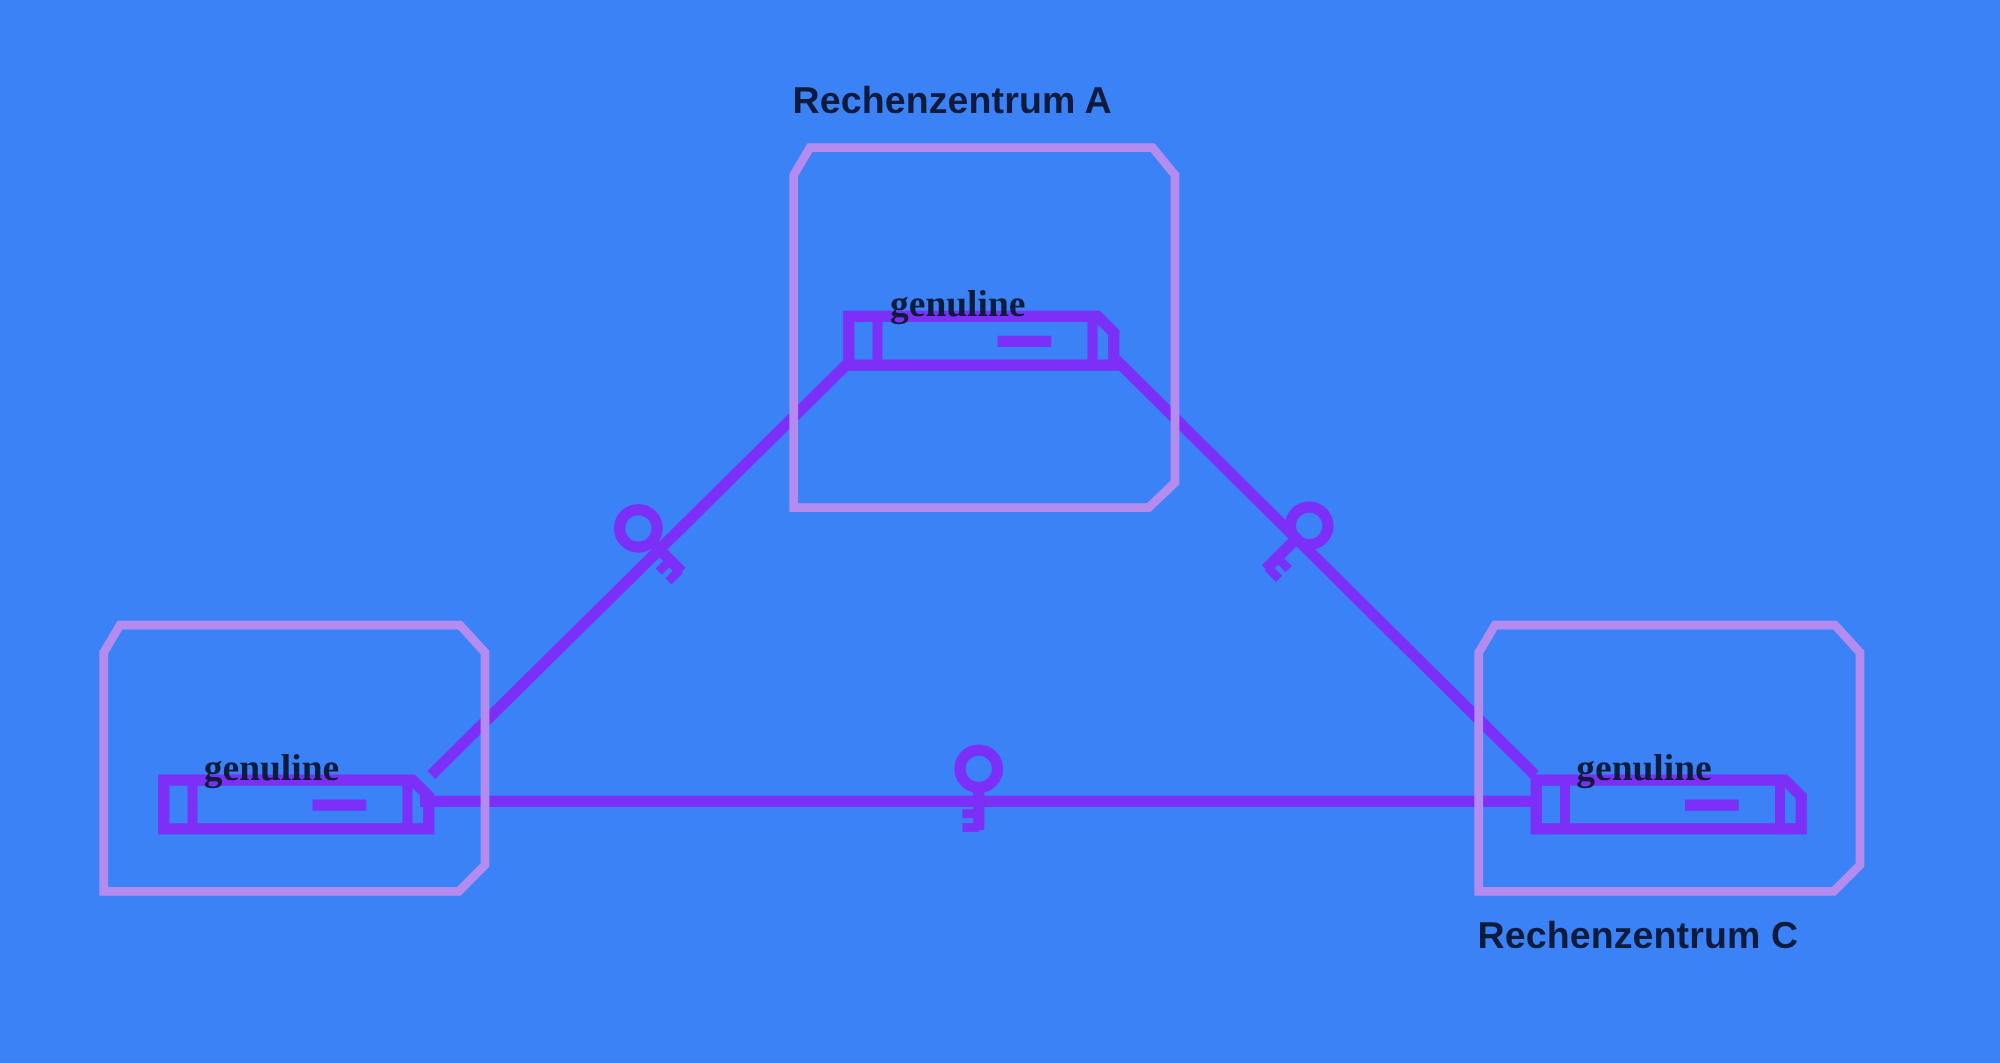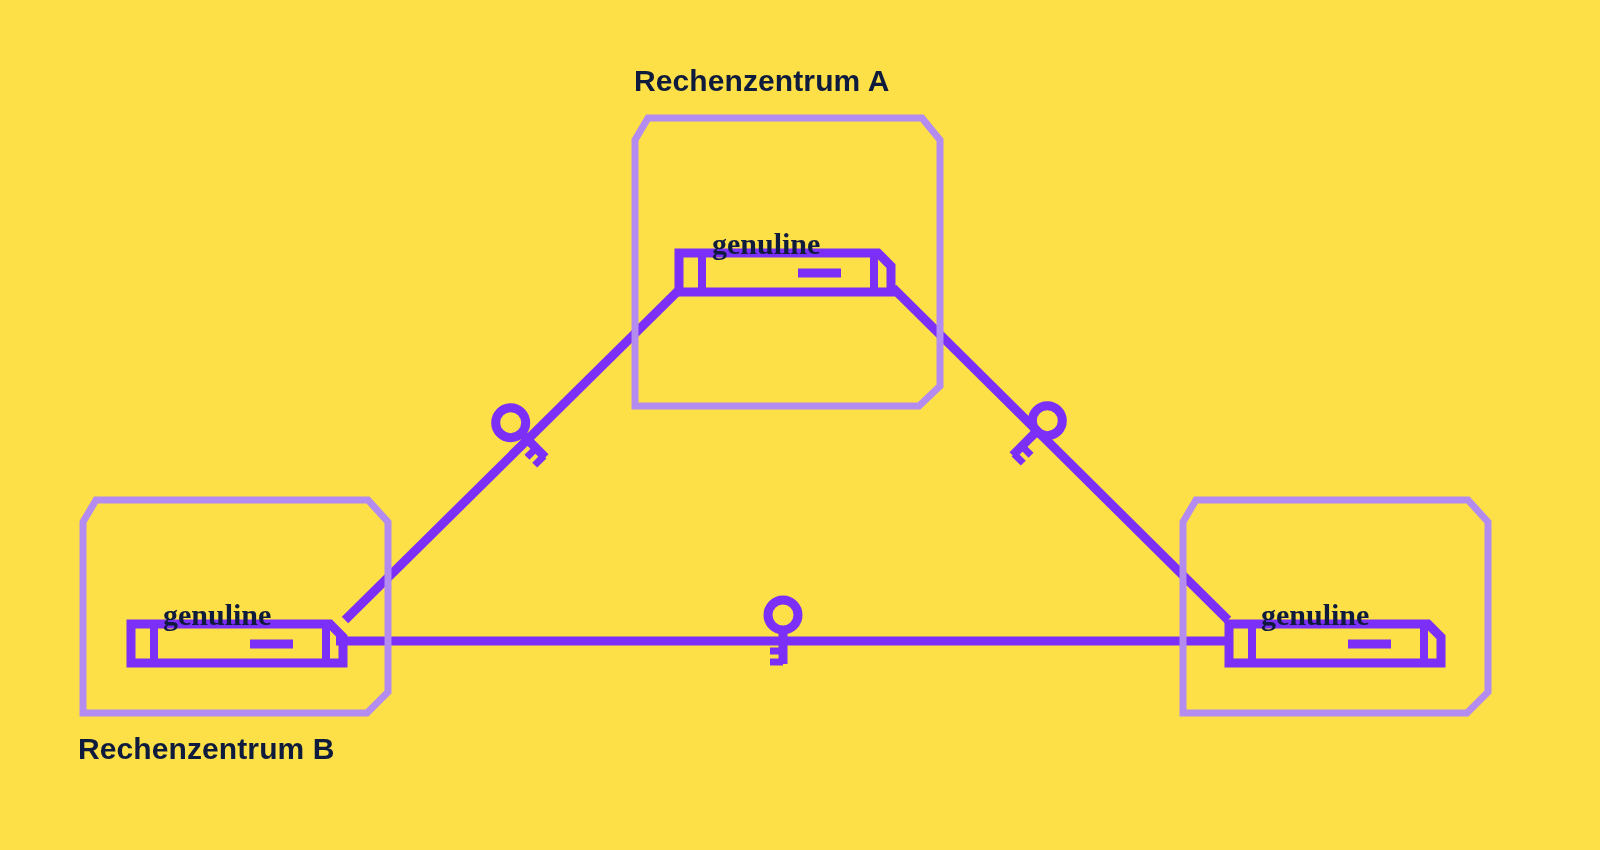--- a/index.html
+++ b/index.html
@@ -8,21 +8,21 @@
     padding: 0;
     background: #ffffff;
   }
   body {
     font-family: "Liberation Sans", sans-serif;
   }
   #diagram-root {
     position: relative;
     width: 1600px;
     height: 850px;
-    background: #fde047;
+    background: #3b82f6;
     overflow: hidden;
   }
   #diagram-svg {
     position: absolute;
     top: 0;
     left: 0;
     width: 1600px;
     height: 850px;
     display: block;
   }
@@ -135,20 +135,20 @@
       <line x1="20" y1="0" x2="20" y2="13" stroke="#7b2ff7" stroke-width="7"></line>
       <line x1="31" y1="0" x2="31" y2="13" stroke="#7b2ff7" stroke-width="7"></line>
     </g>
 
   </svg>
 
   <div class="dc-title" id="title-a">Rechenzentrum A</div>
 
   <div class="device-label" id="devlabel-a">genuline</div>
 
-  <div class="dc-title" id="title-b">Rechenzentrum B</div>
 
   <div class="device-label" id="devlabel-b">genuline</div>
 
+  <div class="dc-title" id="title-c">Rechenzentrum C</div>
 
   <div class="device-label" id="devlabel-c">genuline</div>
 
 </div>
 
 </body></html>

